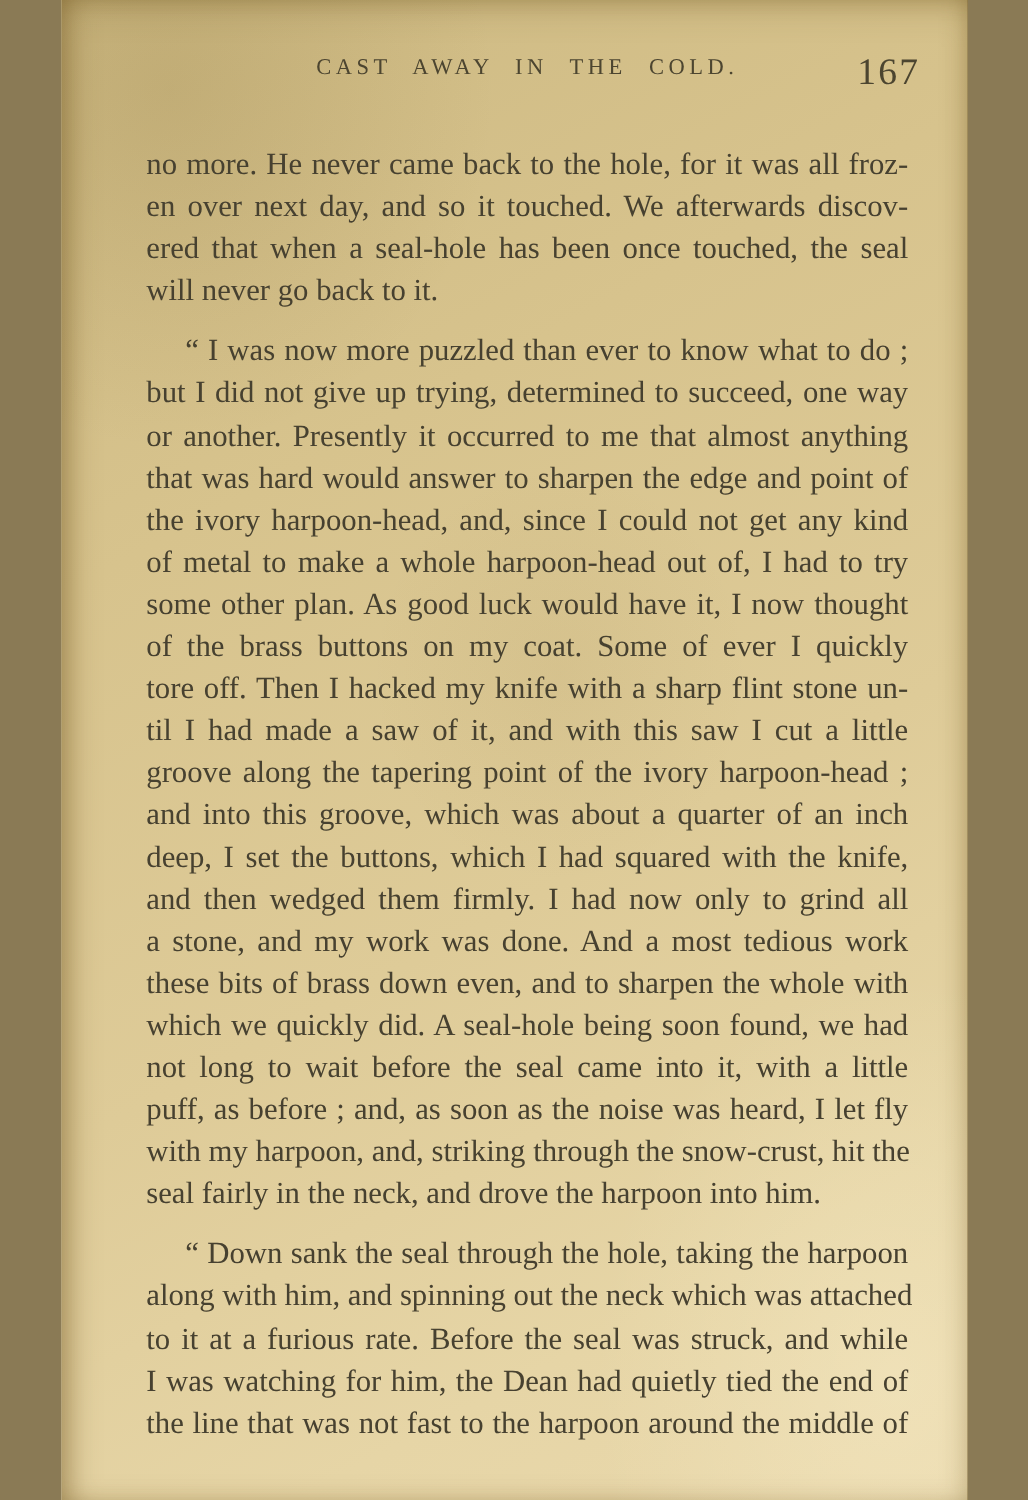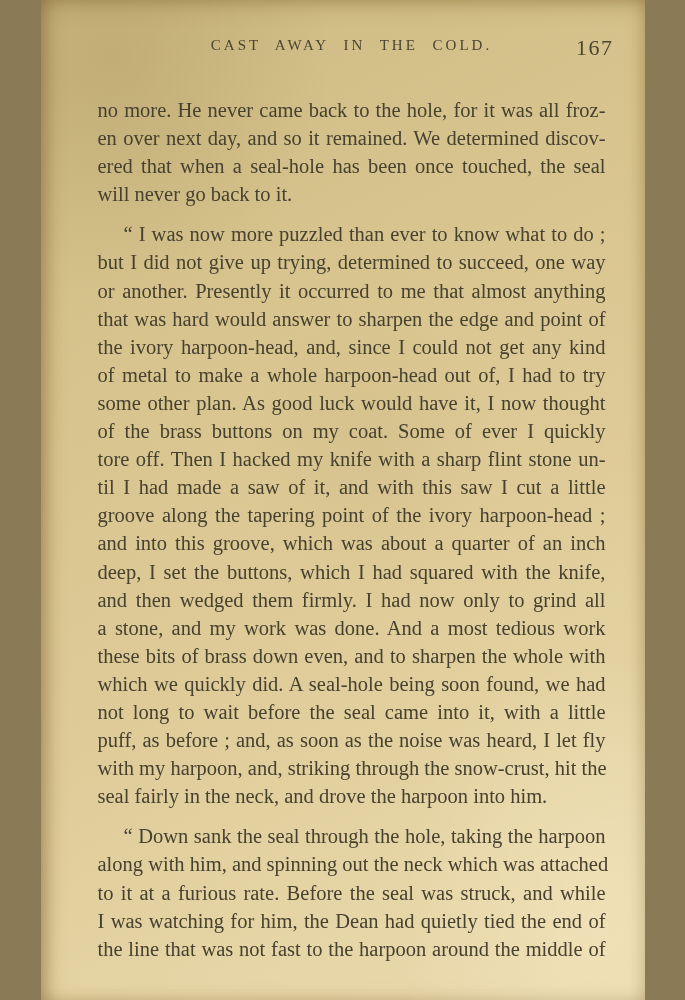--- a/index.html
+++ b/index.html
@@ -48,21 +48,21 @@
     font-size: 15px;
     letter-spacing: 3px;
     word-spacing: 8px;
     white-space: nowrap;
     color: #4c4530;
   }
   .page-number {
     position: absolute;
     right: 4px;
     top: -2px;
-    font-size: 22px;
+    font-size: 25px;
     letter-spacing: 1.5px;
     color: #4c4530;
   }
   .body-text {
     position: absolute;
     top: 84px;
     left: 45px;
     right: 27px;
   }
   .para { margin: 12px; }
@@ -85,21 +85,21 @@
 <body>
 
 <div class="page">
   <div class="running-head">
     <div class="running-title">CAST AWAY IN THE COLD.</div>
     <div class="page-number">167</div>
   </div>
   <div class="body-text">
       <div class="para">
         <div class="line">no more.  He never came back to the hole, for it was all froz-</div>
-        <div class="line">en over next day, and so it remained.  We determined discov-</div>
+        <div class="line">en over next day, and so it touched.  We afterwards discov-</div>
         <div class="line">ered that when a seal-hole has been once touched, the seal</div>
         <div class="line last">will never go back to it.</div>
       </div>
       <div class="para">
         <div class="line indent">“ I was now more puzzled than ever to know what to do ;</div>
         <div class="line">but I did not give up trying, determined to succeed, one way</div>
         <div class="line">or another.  Presently it occurred to me that almost anything</div>
         <div class="line">that was hard would answer to sharpen the edge and point of</div>
         <div class="line">the ivory harpoon-head, and, since I could not get any kind</div>
         <div class="line">of metal to make a whole harpoon-head out of, I had to try</div>

